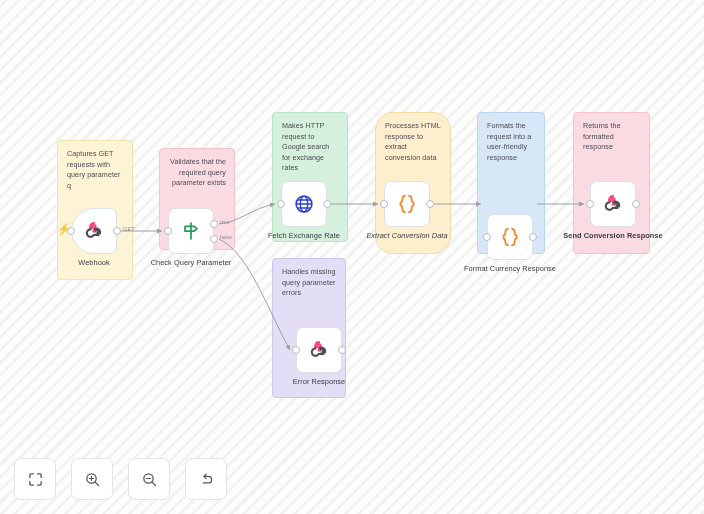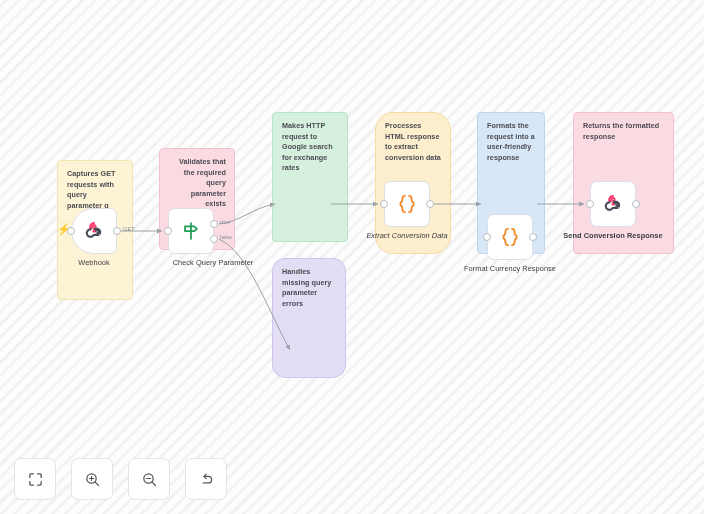--- a/index.html
+++ b/index.html
@@ -29,21 +29,20 @@
     );
     overflow: hidden;
   }
 
   
   .sticky {
     position: absolute;
     border-radius: 4px;
     box-sizing: border-box;
     border: 1px solid rgba(0,0,0,0.06);
-    font-weight: bold;
   }
   .sticky-text {
     position: absolute;
     left: 9px;
     right: 8px;
     top: 8px;
     font-size: 7.2px;
     line-height: 10.5px;
     color: #4a4a52;
     letter-spacing: 0.05px;
@@ -146,45 +145,45 @@
     cursor: pointer;
     box-sizing: border-box;
   }
   .tool-btn svg { display: block; }
 </style>
 </head>
 <body>
 
 <div id="canvas">
 
-  <div class="sticky" style="left:57px; top:160px; width:76px; height:140px; background:#fdf4d6; border-color:#f2e4ae;">
+  <div class="sticky" style="left:57px; top:140px; width:76px; height:140px; background:#fdf4d6; border-color:#f2e4ae;">
     <div class="sticky-text">Captures GET requests with query parameter q</div>
   </div>
 
   <div class="sticky" style="left:159px; top:148px; width:76px; height:102px; background:#fadbe2; border-color:#f4c2cd;text-align:right;">
     <div class="sticky-text">Validates that the required query parameter exists</div>
   </div>
 
   <div class="sticky" style="left:272px; top:112px; width:76px; height:130px; background:#d5f0dd; border-color:#b9e3c6;">
     <div class="sticky-text">Makes HTTP request to Google search for exchange rates</div>
   </div>
 
   <div class="sticky" style="left:375px; top:112px; width:76px; height:142px; background:#fdeecd; border-color:#f6dba4;border-radius:18px;">
     <div class="sticky-text">Processes HTML response to extract conversion data</div>
   </div>
 
   <div class="sticky" style="left:477px; top:112px; width:68px; height:142px; background:#d8e7f7; border-color:#bcd6ef;">
     <div class="sticky-text">Formats the request into a user-friendly response</div>
   </div>
 
-  <div class="sticky" style="left:573px; top:112px; width:101px; height:142px; background:#fadbe2; border-color:#f4c2cd;padding-left:34px;">
+  <div class="sticky" style="left:573px; top:112px; width:77px; height:142px; background:#fadbe2; border-color:#f4c2cd;padding-left:34px;">
     <div class="sticky-text">Returns the formatted response</div>
   </div>
 
-  <div class="sticky" style="left:272px; top:258px; width:74px; height:120px; background:#e3ddf5; border-color:#cec4ec;border-radius:13px;">
+  <div class="sticky" style="left:272px; top:258px; width:74px; height:140px; background:#e3ddf5; border-color:#cec4ec;">
     <div class="sticky-text">Handles missing query parameter errors</div>
   </div>
 
   <svg id="edges" viewBox="0 0 704 514" xmlns="http://www.w3.org/2000/svg">
     <defs>
       <marker id="arrow" markerWidth="6" markerHeight="6" refX="5" refY="3" orient="auto" markerUnits="userSpaceOnUse">
         <path d="M0,0.6 L5,3 L0,5.4 z" fill="#9aa0a6"></path>
       </marker>
     </defs>
 
@@ -210,35 +209,47 @@
         <path d="M17 16.4h-5.3a4.1 4.1 0 1 1-3.5-6.2" fill="none" stroke="#4a4d57" stroke-width="2.3" stroke-linecap="round"></path>
         <circle cx="12" cy="12.3" r="1.6" fill="#ff3d71"></circle>
       </svg>
     </div>
     <div class="port in"></div>
     <div class="port out"></div>
     <div class="port-label" style="left:52px; top:18px;">GET</div>
     <div class="node-label">Webhook</div>
   </div>
 
-  <div class="node" style="left:168px; top:208px; width:46px; height:46px;padding-left:44px;">
+  <div class="node" style="left:168px; top:208px; width:46px; height:46px;">
     <div class="node-box">
       <svg width="22" height="22" viewBox="0 0 24 24">
         <path d="M12 3.5v17" stroke="#1f9e55" stroke-width="1.9" stroke-linecap="round"></path>
         <path d="M5.5 7h10l3 2.6-3 2.6h-10z" fill="none" stroke="#1f9e55" stroke-width="1.9" stroke-linejoin="round"></path>
       </svg>
     </div>
     <div class="port in"></div>
     <div class="port out-true"></div>
     <div class="port out-false"></div>
     <div class="port-label" style="left:52px; top:11px;">true</div>
     <div class="port-label" style="left:52px; top:26px;">false</div>
     <div class="node-label">Check Query Parameter</div>
   </div>
 
+  <div class="node" style="left:281px; top:181px; width:46px; height:46px;">
+    <div class="node-box">
+      <svg width="22" height="22" viewBox="0 0 24 24">
+        <circle cx="12" cy="12" r="8.6" fill="none" stroke="#2f3fd6" stroke-width="1.7"></circle>
+        <ellipse cx="12" cy="12" rx="4" ry="8.6" fill="none" stroke="#2f3fd6" stroke-width="1.5"></ellipse>
+        <path d="M3.4 12h17.2M4.6 7.6h14.8M4.6 16.4h14.8" stroke="#2f3fd6" stroke-width="1.5"></path>
+      </svg>
+    </div>
+    <div class="port in"></div>
+    <div class="port out"></div>
+    <div class="node-label">Fetch Exchange Rate</div>
+  </div>
 
   <div class="node" style="left:384px; top:181px; width:46px; height:46px;font-style:italic;">
     <div class="node-box">
       <svg width="24" height="24" viewBox="0 0 24 24">
         <path d="M10 3.8c-2.3 0-2.6 1.1-2.6 3.1 0 1.9-.2 3.3-1.9 3.8v2.6c1.7.5 1.9 1.9 1.9 3.8 0 2 .3 3.1 2.6 3.1" fill="none" stroke="#f08a2c" stroke-width="1.8" stroke-linecap="round"></path>
         <path d="M14 3.8c2.3 0 2.6 1.1 2.6 3.1 0 1.9.2 3.3 1.9 3.8v2.6c-1.7.5-1.9 1.9-1.9 3.8 0 2-.3 3.1-2.6 3.1" fill="none" stroke="#f08a2c" stroke-width="1.8" stroke-linecap="round"></path>
       </svg>
     </div>
     <div class="port in"></div>
     <div class="port out"></div>
@@ -264,20 +275,33 @@
         <path d="M12.4 10a4.1 4.1 0 0 1 6.1 4.6l-2.35-.5a1.7 1.7 0 1 0-2.6-1.85" fill="none" stroke="#4a4d57" stroke-width="2.3" stroke-linecap="round"></path>
         <path d="M17 16.4h-5.3a4.1 4.1 0 1 1-3.5-6.2" fill="none" stroke="#4a4d57" stroke-width="2.3" stroke-linecap="round"></path>
         <circle cx="12" cy="12.3" r="1.6" fill="#ff3d71"></circle>
       </svg>
     </div>
     <div class="port in"></div>
     <div class="port out"></div>
     <div class="node-label">Send Conversion Response</div>
   </div>
 
+  <div class="node" style="left:296px; top:327px; width:46px; height:46px;">
+    <div class="node-box">
+      <svg width="22" height="22" viewBox="0 0 24 24">
+        <path d="M12 3.2a4.1 4.1 0 0 0-3.6 6.05l2.1-1.2a1.7 1.7 0 1 1 2.9.2l-1 1.75" fill="none" stroke="#ff3d71" stroke-width="2.3" stroke-linecap="round"></path>
+        <path d="M12.4 10a4.1 4.1 0 0 1 6.1 4.6l-2.35-.5a1.7 1.7 0 1 0-2.6-1.85" fill="none" stroke="#4a4d57" stroke-width="2.3" stroke-linecap="round"></path>
+        <path d="M17 16.4h-5.3a4.1 4.1 0 1 1-3.5-6.2" fill="none" stroke="#4a4d57" stroke-width="2.3" stroke-linecap="round"></path>
+        <circle cx="12" cy="12.3" r="1.6" fill="#ff3d71"></circle>
+      </svg>
+    </div>
+    <div class="port in"></div>
+    <div class="port out"></div>
+    <div class="node-label">Error Response</div>
+  </div>
 
   <div id="toolbar">
     <div class="tool-btn" title="Fit to view">
       <svg width="17" height="17" viewBox="0 0 24 24">
         <path d="M4 9V5.6A1.6 1.6 0 0 1 5.6 4H9" fill="none" stroke="#55565d" stroke-width="1.9" stroke-linecap="round"></path>
         <path d="M15 4h3.4A1.6 1.6 0 0 1 20 5.6V9" fill="none" stroke="#55565d" stroke-width="1.9" stroke-linecap="round"></path>
         <path d="M20 15v3.4a1.6 1.6 0 0 1-1.6 1.6H15" fill="none" stroke="#55565d" stroke-width="1.9" stroke-linecap="round"></path>
         <path d="M9 20H5.6A1.6 1.6 0 0 1 4 18.4V15" fill="none" stroke="#55565d" stroke-width="1.9" stroke-linecap="round"></path>
       </svg>
     </div>

